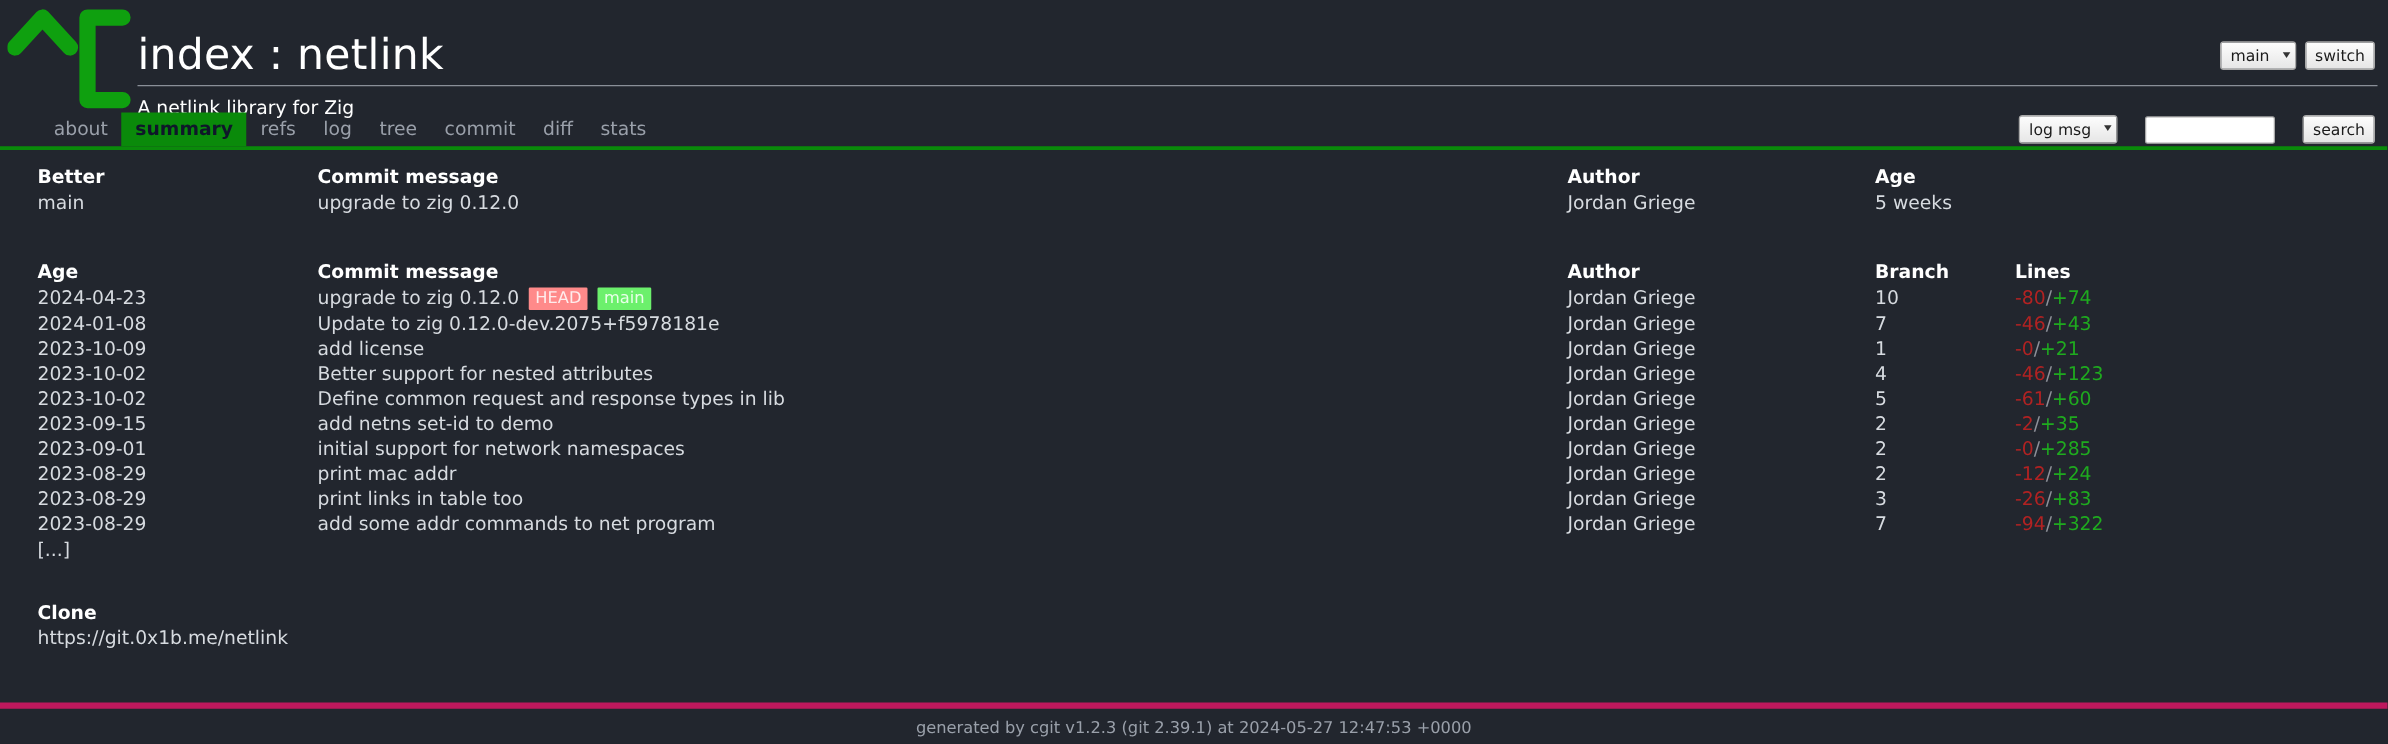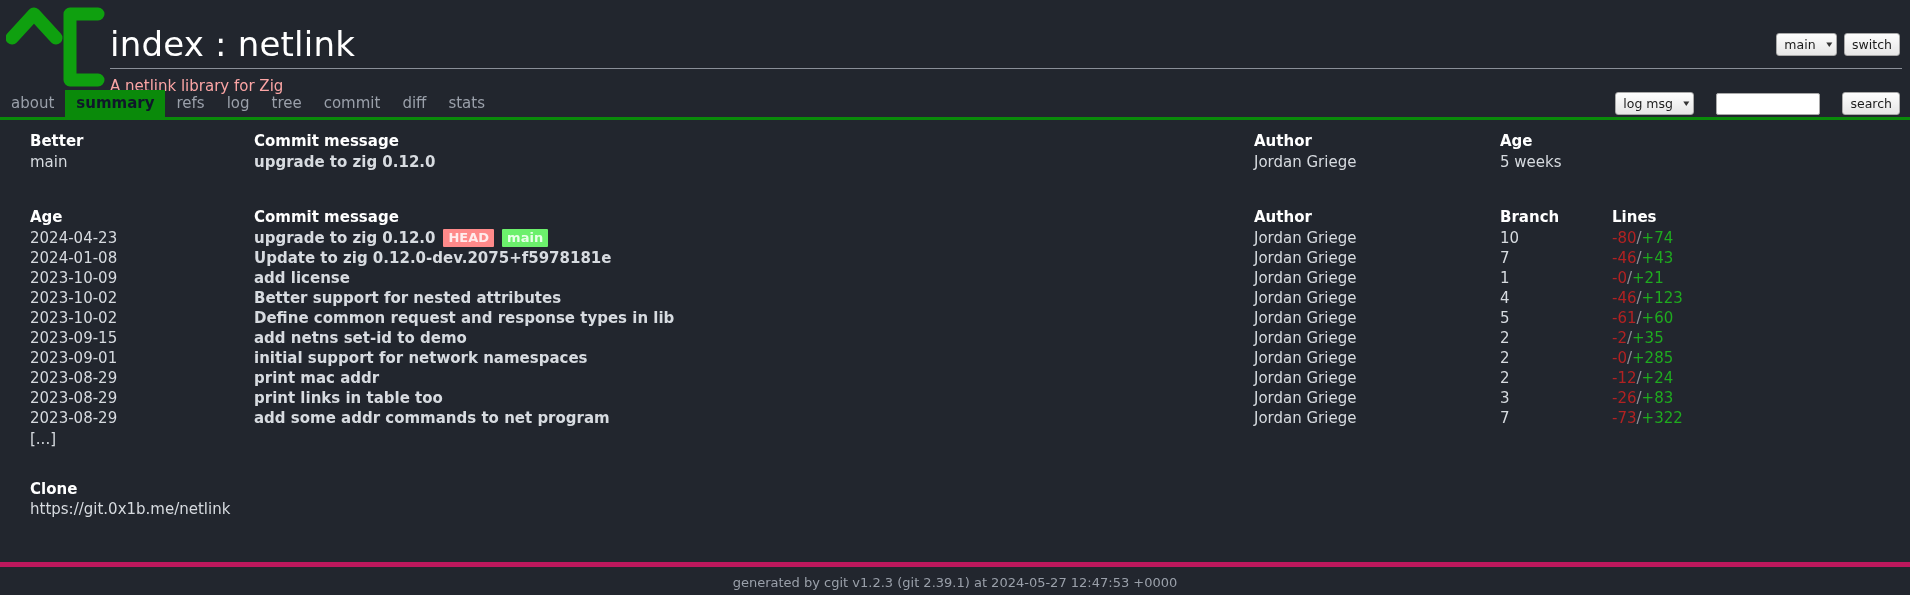--- a/index.html
+++ b/index.html
@@ -41,21 +41,21 @@
     line-height: 44px;
     letter-spacing: 0.2px;
   }
   #title-rule {
     border-bottom: 1px solid #8a8f98;
     margin-right: 8px;
     margin-top: 2px;
   }
   #repo-desc {
     font-size: 15px;
-    color: #fca5a5;
+    color: #ffffff;
     padding-top: 8px;
   }
   #branch-controls {
     position: absolute;
     right: 10px;
     top: 33px;
     display: flex;
     gap: 7px;
     align-items: center;
   }
@@ -73,21 +73,21 @@
     align-items: center;
   }
   .ctl.select { padding-right: 5px; gap: 11px; }
   .chev { font-size: 9px; color: #333; transform: scaleX(1.35); }
 
   
   #nav {
     position: relative;
     height: 30px;
     border-bottom: 3px solid #0a8a0a;
-    padding-left: 0;
+    padding-left: 32px;
   }
   #tabs { display: flex; align-items: flex-end; height: 27px; }
   .tab {
     font-size: 15px;
     color: #9aa0aa;
     padding: 3px 11px 4px 11px;
     line-height: 20px;
     text-decoration: none;
   }
   .tab.active {
@@ -133,21 +133,21 @@
   table.list td {
     padding: 1px 0 1px 0;
     color: #d7dbe0;
     white-space: nowrap;
     vertical-align: top;
   }
   .dim { color: #7d828b; }
 
   
   .c-age   { width: 246px; padding-left: 30px !important; }
-  .c-msg   { width: 1004px; padding-left: 8px !important; font-weight: bold; }
+  .c-msg   { width: 1004px; padding-left: 8px !important; }
   .c-auth  { width: 246px; padding-left: 4px !important; }
   .c-files { width: 112px; padding-left: 4px !important; }
   .c-lines { padding-left: 4px !important; }
 
   #branch-table { margin-top: 10px; }
   #branch-table .c-files-head { padding-left: 4px !important; }
 
   .spacer-row td { height: 34px; }
 
   .deco {
@@ -344,21 +344,21 @@
           <td class="c-msg"><span>print links in table too</span></td>
           <td class="c-auth">Jordan Griege</td>
           <td class="c-files">3</td>
           <td class="c-lines"><span class="del">-26</span><span class="sep">/</span><span class="add">+83</span></td>
         </tr>
         <tr>
           <td class="c-age">2023-08-29</td>
           <td class="c-msg"><span>add some addr commands to net program</span></td>
           <td class="c-auth">Jordan Griege</td>
           <td class="c-files">7</td>
-          <td class="c-lines"><span class="del">-73</span><span class="sep">/</span><span class="add">+322</span></td>
+          <td class="c-lines"><span class="del">-94</span><span class="sep">/</span><span class="add">+322</span></td>
         </tr>
       </tbody>
   </table>
 
   <div id="ellipsis">[...]</div>
 
   <div id="clone-head">Clone</div>
   <div id="clone-url">https://git.0x1b.me/netlink</div>
 </div>
 

